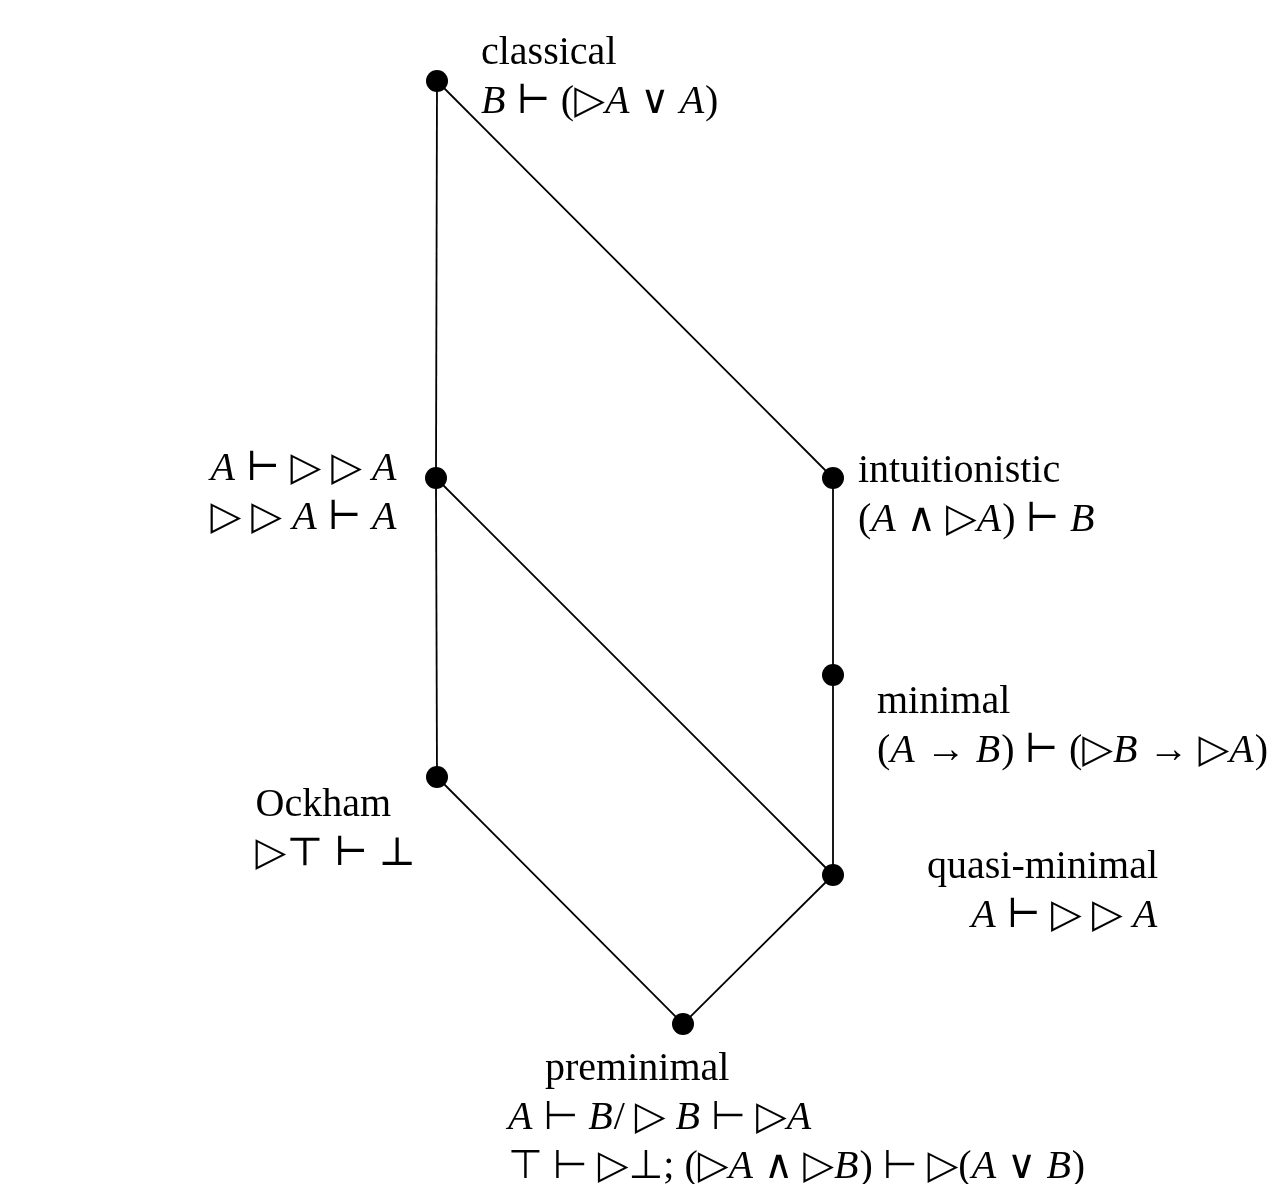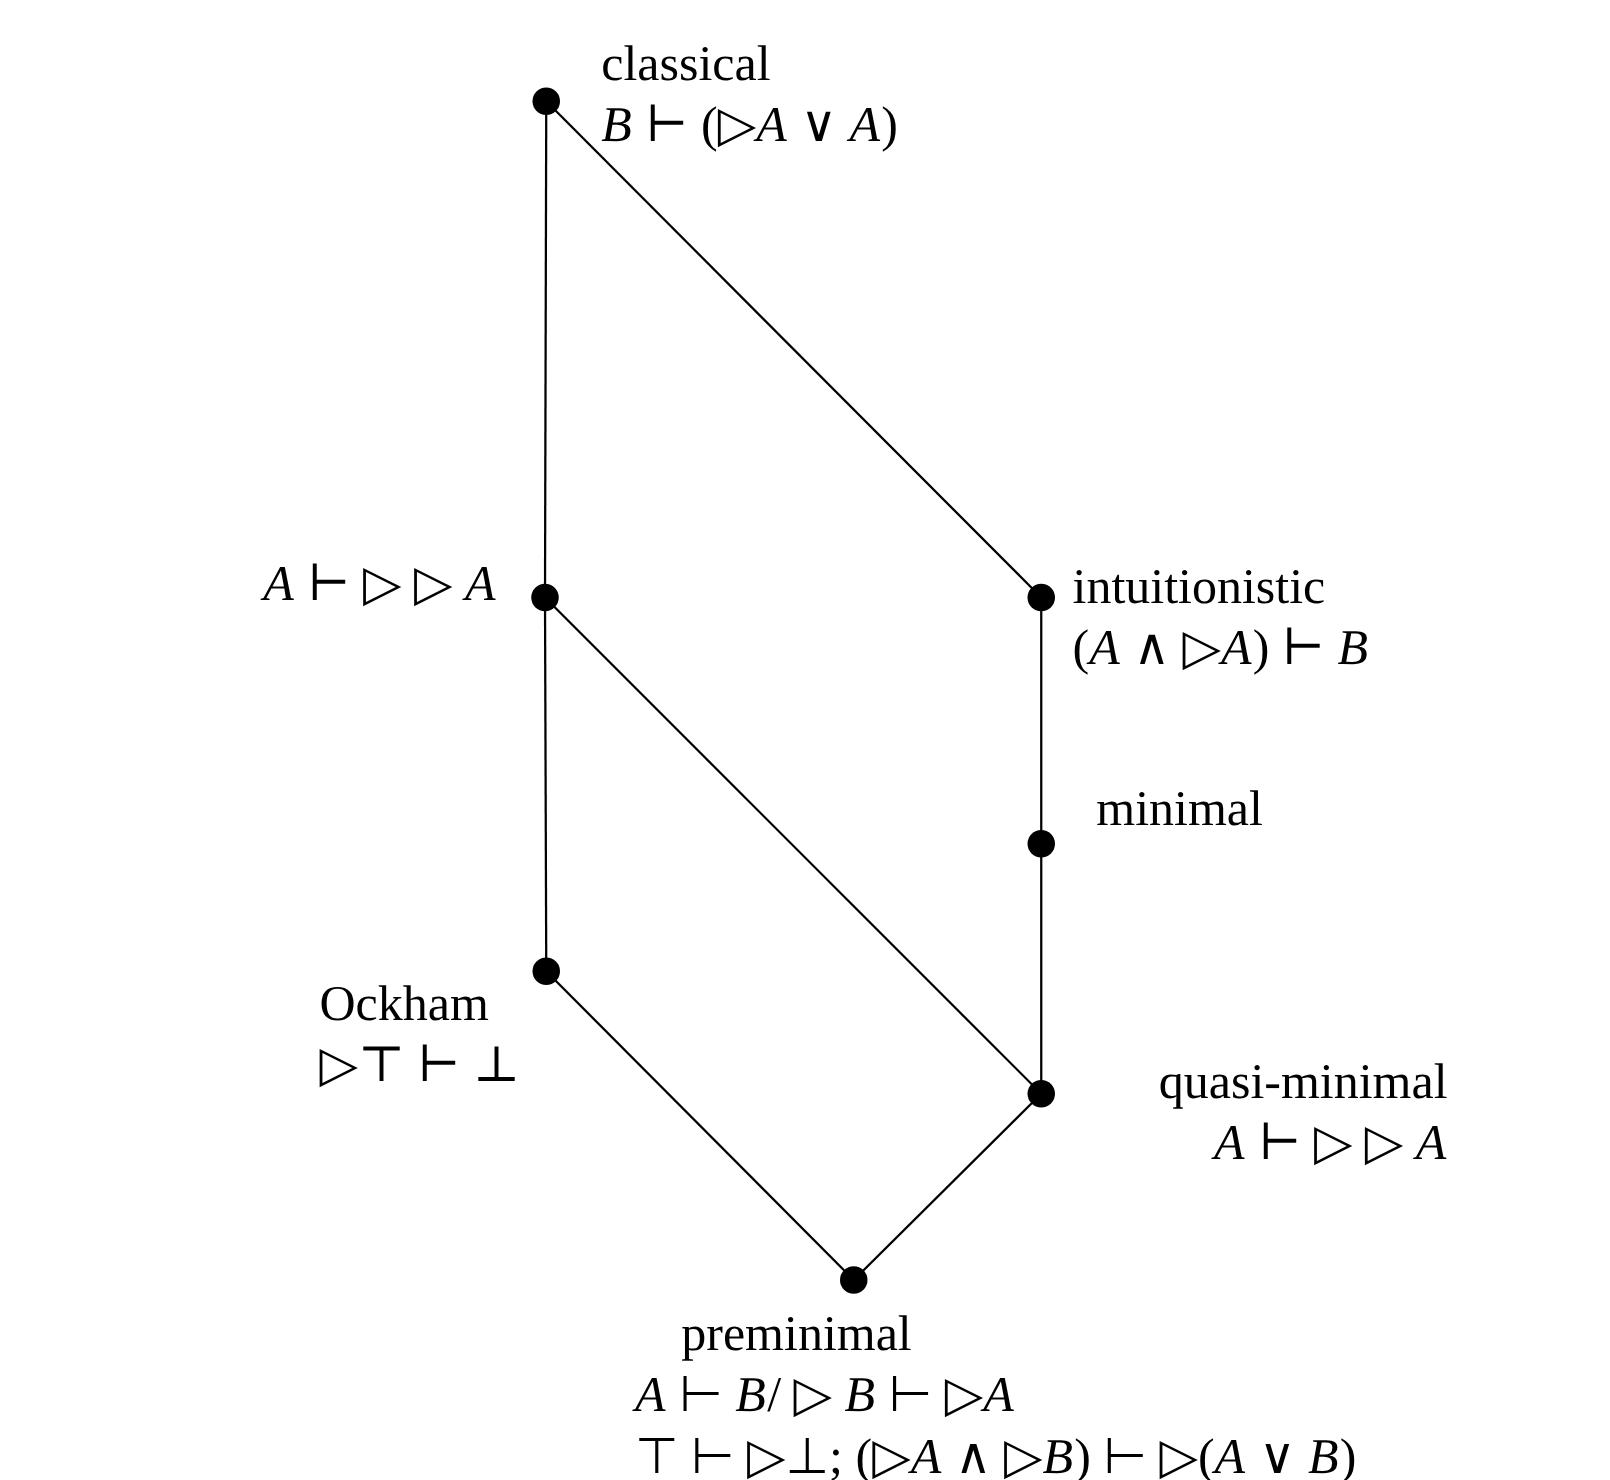--- a/index.html
+++ b/index.html
@@ -34,21 +34,21 @@
     font-style: normal;
   }
   .node-label .formula i {
     font-style: italic;
     letter-spacing: 1px;
   }
   
   #label-classical      { left: 481px; top: 6px;   text-align: left; }
   #label-de-morgan      { left: 304px; top: 422px; transform: translateX(-50%); text-align: center; }
   #label-intuitionistic { left: 858px; top: 424px; text-align: left; }
-  #label-minimal        { left: 877px; top: 602px; text-align: left; }
+  #label-minimal        { left: 877px; top: 655px; text-align: left; }
   #label-ockham         { right: 872px; top: 758px; }
   #label-quasi-minimal  { left: 927px; top: 820px; text-align: right; }
   #label-preminimal     { left: 508px; top: 1022px; text-align: left; font-family: Liberation Serif, serif; }
   #label-preminimal .title { display: inline-block; margin-left: 37px; }
 </style>
 </head>
 <body>
 
 <div id="canvas">
 
@@ -70,29 +70,31 @@
       <circle cx="683" cy="1004" r="11" fill="#000000"></circle>
     </svg>
 
   <div class="node-label" id="label-classical">
     <div class="title">classical</div>
     <div class="formula"><i>B</i> ⊢ (▷<i>A</i> ∨ <i>A</i>)</div>
   </div>
 
   <div class="node-label" id="label-de-morgan">
     <div class="formula"><i>A</i> ⊢ ▷ ▷ <i>A</i></div>
+    <div class="formula">▷ ▷ <i>A</i> ⊢ <i>A</i></div>
   </div>
 
   <div class="node-label" id="label-intuitionistic">
     <div class="title">intuitionistic</div>
     <div class="formula">(<i>A</i> ∧ ▷<i>A</i>) ⊢ <i>B</i></div>
   </div>
 
   <div class="node-label" id="label-minimal">
     <div class="title">minimal</div>
+    <div class="formula">(<i>A</i> → <i>B</i>) ⊢ (▷<i>B</i> → ▷<i>A</i>)</div>
   </div>
 
   <div class="node-label" id="label-ockham">
     <div class="title">Ockham</div>
     <div class="formula">▷⊤ ⊢ ⊥</div>
   </div>
 
   <div class="node-label" id="label-quasi-minimal">
     <div class="title">quasi-minimal</div>
     <div class="formula"><i>A</i> ⊢ ▷ ▷ <i>A</i></div>

